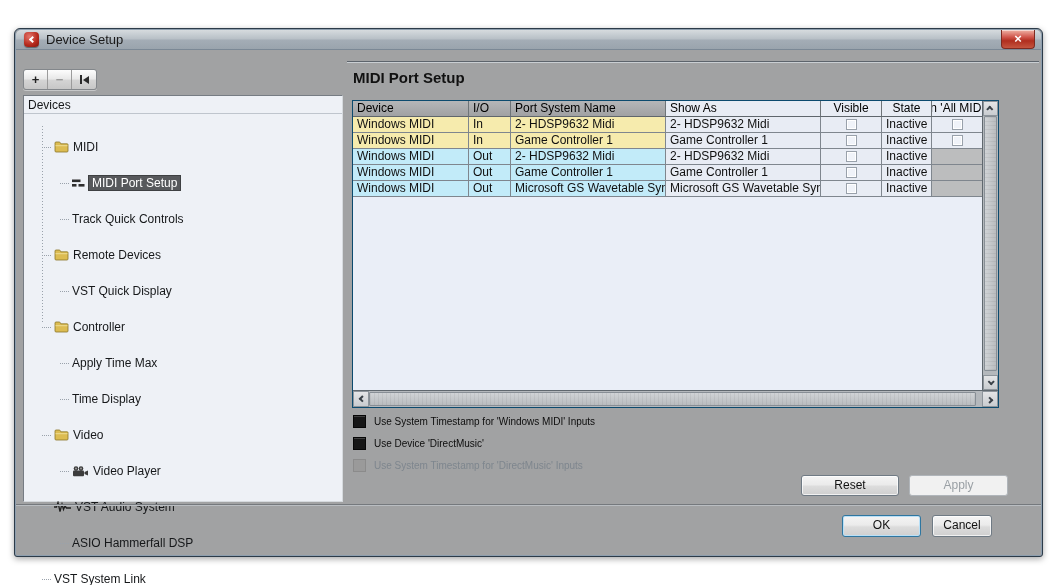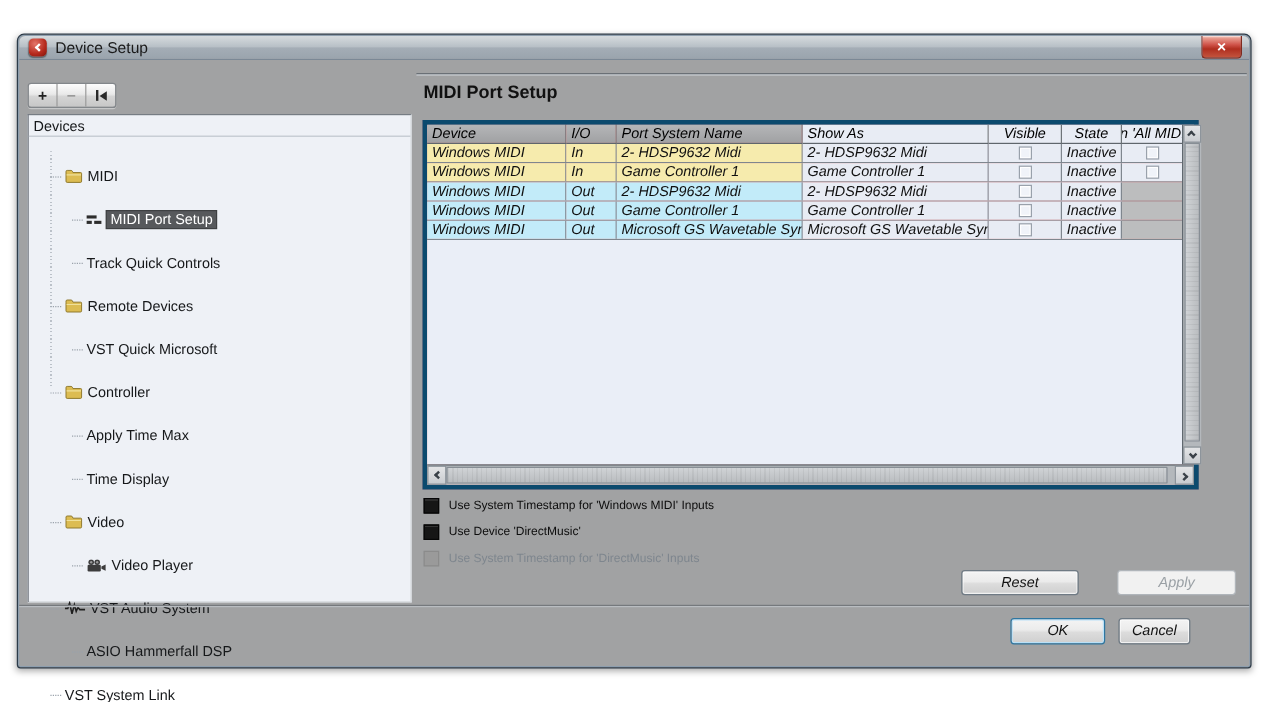--- a/index.html
+++ b/index.html
@@ -97,22 +97,22 @@
     border-top:1px solid #5d646c; border-bottom:1px solid #c9ced2;
   }
   .main-title {
     position:absolute; left:338px; top:40px;
     font-size:15px; font-weight:bold; color:#111;
   }
 
   
   .table-block {
     position:absolute; left:337px; top:71px; width:647px; height:308px;
-    border:4px solid #0c4a6e; background:#fca5a5;
-    display:flex; flex-direction:column;font-style:italic;
+    border:1px solid #0c4a6e; background:#1d4ed8;
+    display:flex; flex-direction:column;
   }
   .table-upper { display:flex; flex:1 1 auto; min-height:0; }
   .grid { width:629px; display:flex; flex-direction:column; }
   .thead { display:flex; height:16px; flex:none; }
   .th {
     background:linear-gradient(#b5b6b8, #a0a1a3);
     border-right:1px solid #6e7478; border-bottom:1px solid #5f666c;
     color:#000; padding:0 4px; line-height:15px; white-space:nowrap; overflow:hidden;
   }
   .row { display:flex; height:16px; flex:none; border-bottom:1px solid #7f868e; }
@@ -182,30 +182,30 @@
   .opt-row.disabled .opt-box { background:#9a9a9a; border-color:#8b8b8b; box-shadow:none; }
   .opt-row.disabled .opt-label { color:#7e868e; }
 
   
   .btn {
     position:absolute; height:21px;
     font-family:"Liberation Sans", sans-serif; font-size:12px; color:#111;
     background:linear-gradient(#f4f4f4, #ebebeb 45%, #dcdcdc 55%, #cfcfcf);
     border:1px solid #6f7a84; border-radius:3px;
     box-shadow:inset 0 0 0 1px rgba(255,255,255,.7);
-    text-align:center; line-height:19px;font-style:italic;
+    text-align:center; line-height:19px;
   }
   .btn.disabled {
     background:#f1f1f1; border-color:#b0b5ba; color:#9aa0a5; box-shadow:none;
   }
   .btn.default {
     border-color:#2f76a0; box-shadow:inset 0 0 0 1px #b9e0f7;
   }
   #reset-btn  { left:786px; top:446px; width:98px; }
-  #apply-btn  { left:894px; top:446px; width:99px;margin-left:22px; }
+  #apply-btn  { left:894px; top:446px; width:99px; }
   .footer-sep {
     position:absolute; left:1px; right:1px; top:475px; height:2px;
     border-top:1px solid #75797d; border-bottom:1px solid #b9bdc1;
   }
   #ok-btn     { left:827px; top:486px; width:79px; height:22px; }
   #cancel-btn { left:917px; top:486px; width:60px; height:22px; }
 </style>
 </head>
 <body>
 
@@ -270,21 +270,21 @@
             <svg width="15" height="12" viewBox="0 0 15 12">
               <path d="M1 3.2 L1 2 Q1 1 2 1 L5.2 1 Q6 1 6.3 1.7 L6.8 2.8 L13.2 2.8 Q14 2.8 14 3.6 L14 10 Q14 11 13 11 L2 11 Q1 11 1 10 Z" fill="#dcbc52" stroke="#8c762a" stroke-width="0.8"></path>
               <path d="M1.5 4.7 L13.5 4.7" stroke="#efe09a" stroke-width="0.9"></path>
             </svg>
           </span>
     <span class="t-label">Remote Devices</span>
   </div>
         <div class="tree-row lvl2">
     <span class="connector"></span>
 
-    <span class="t-label">VST Quick Microsoft</span>
+    <span class="t-label">VST Quick Display</span>
   </div>
         <div class="tree-row lvl1">
     <span class="connector"></span>
     <span class="t-icon">
             <svg width="15" height="12" viewBox="0 0 15 12">
               <path d="M1 3.2 L1 2 Q1 1 2 1 L5.2 1 Q6 1 6.3 1.7 L6.8 2.8 L13.2 2.8 Q14 2.8 14 3.6 L14 10 Q14 11 13 11 L2 11 Q1 11 1 10 Z" fill="#dcbc52" stroke="#8c762a" stroke-width="0.8"></path>
               <path d="M1.5 4.7 L13.5 4.7" stroke="#efe09a" stroke-width="0.9"></path>
             </svg>
           </span>
     <span class="t-label">Controller</span>

